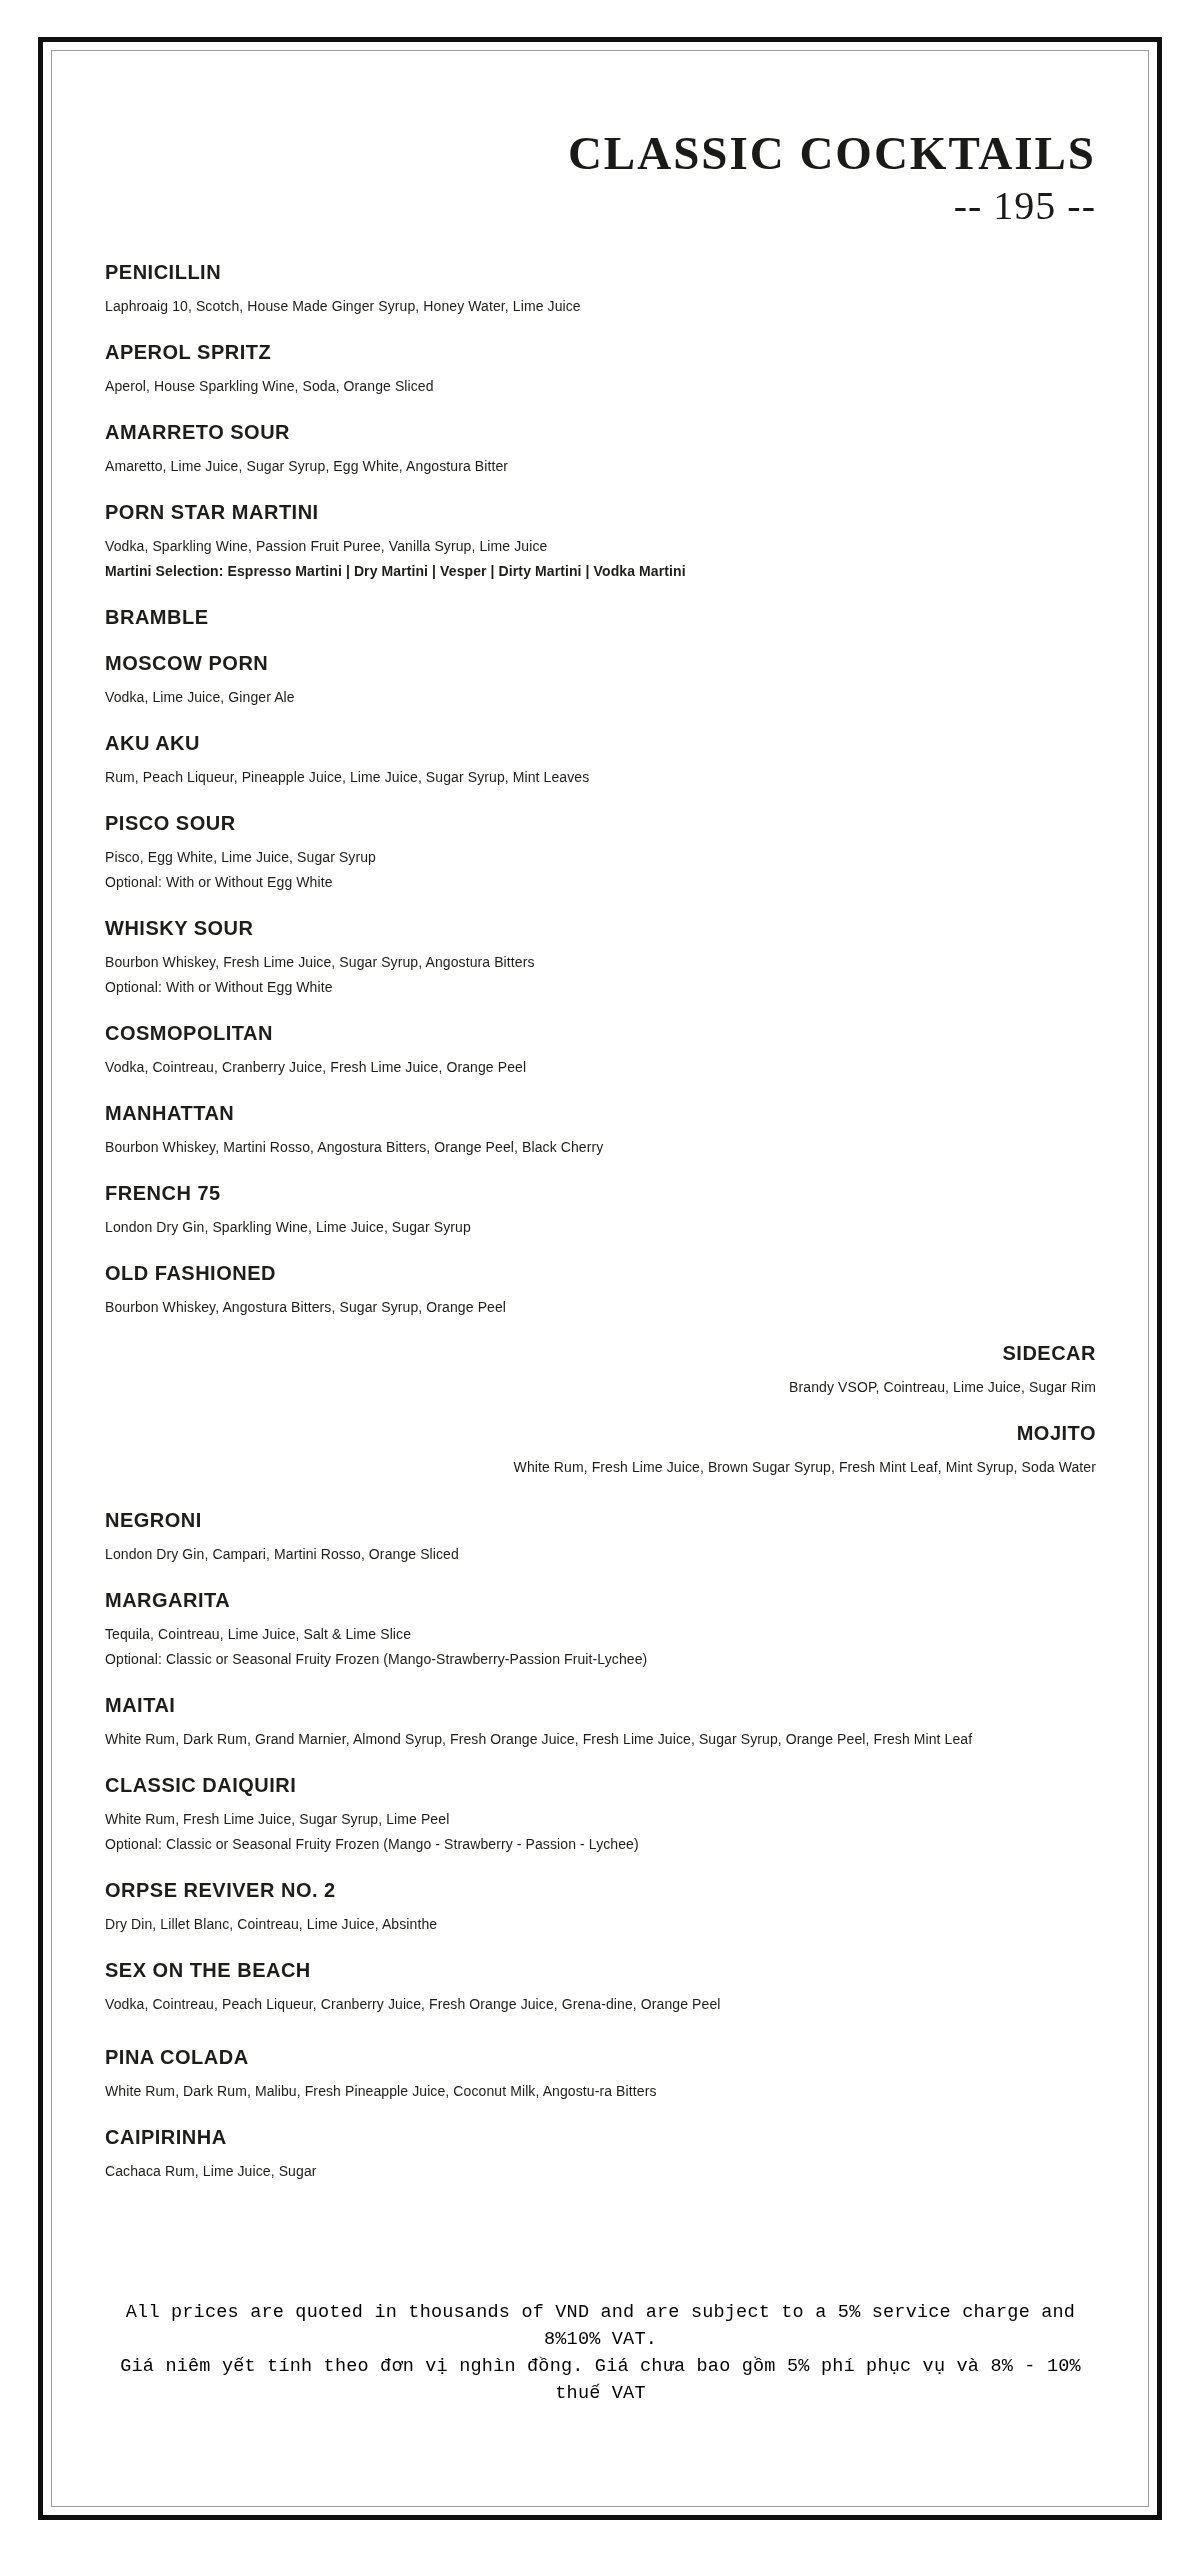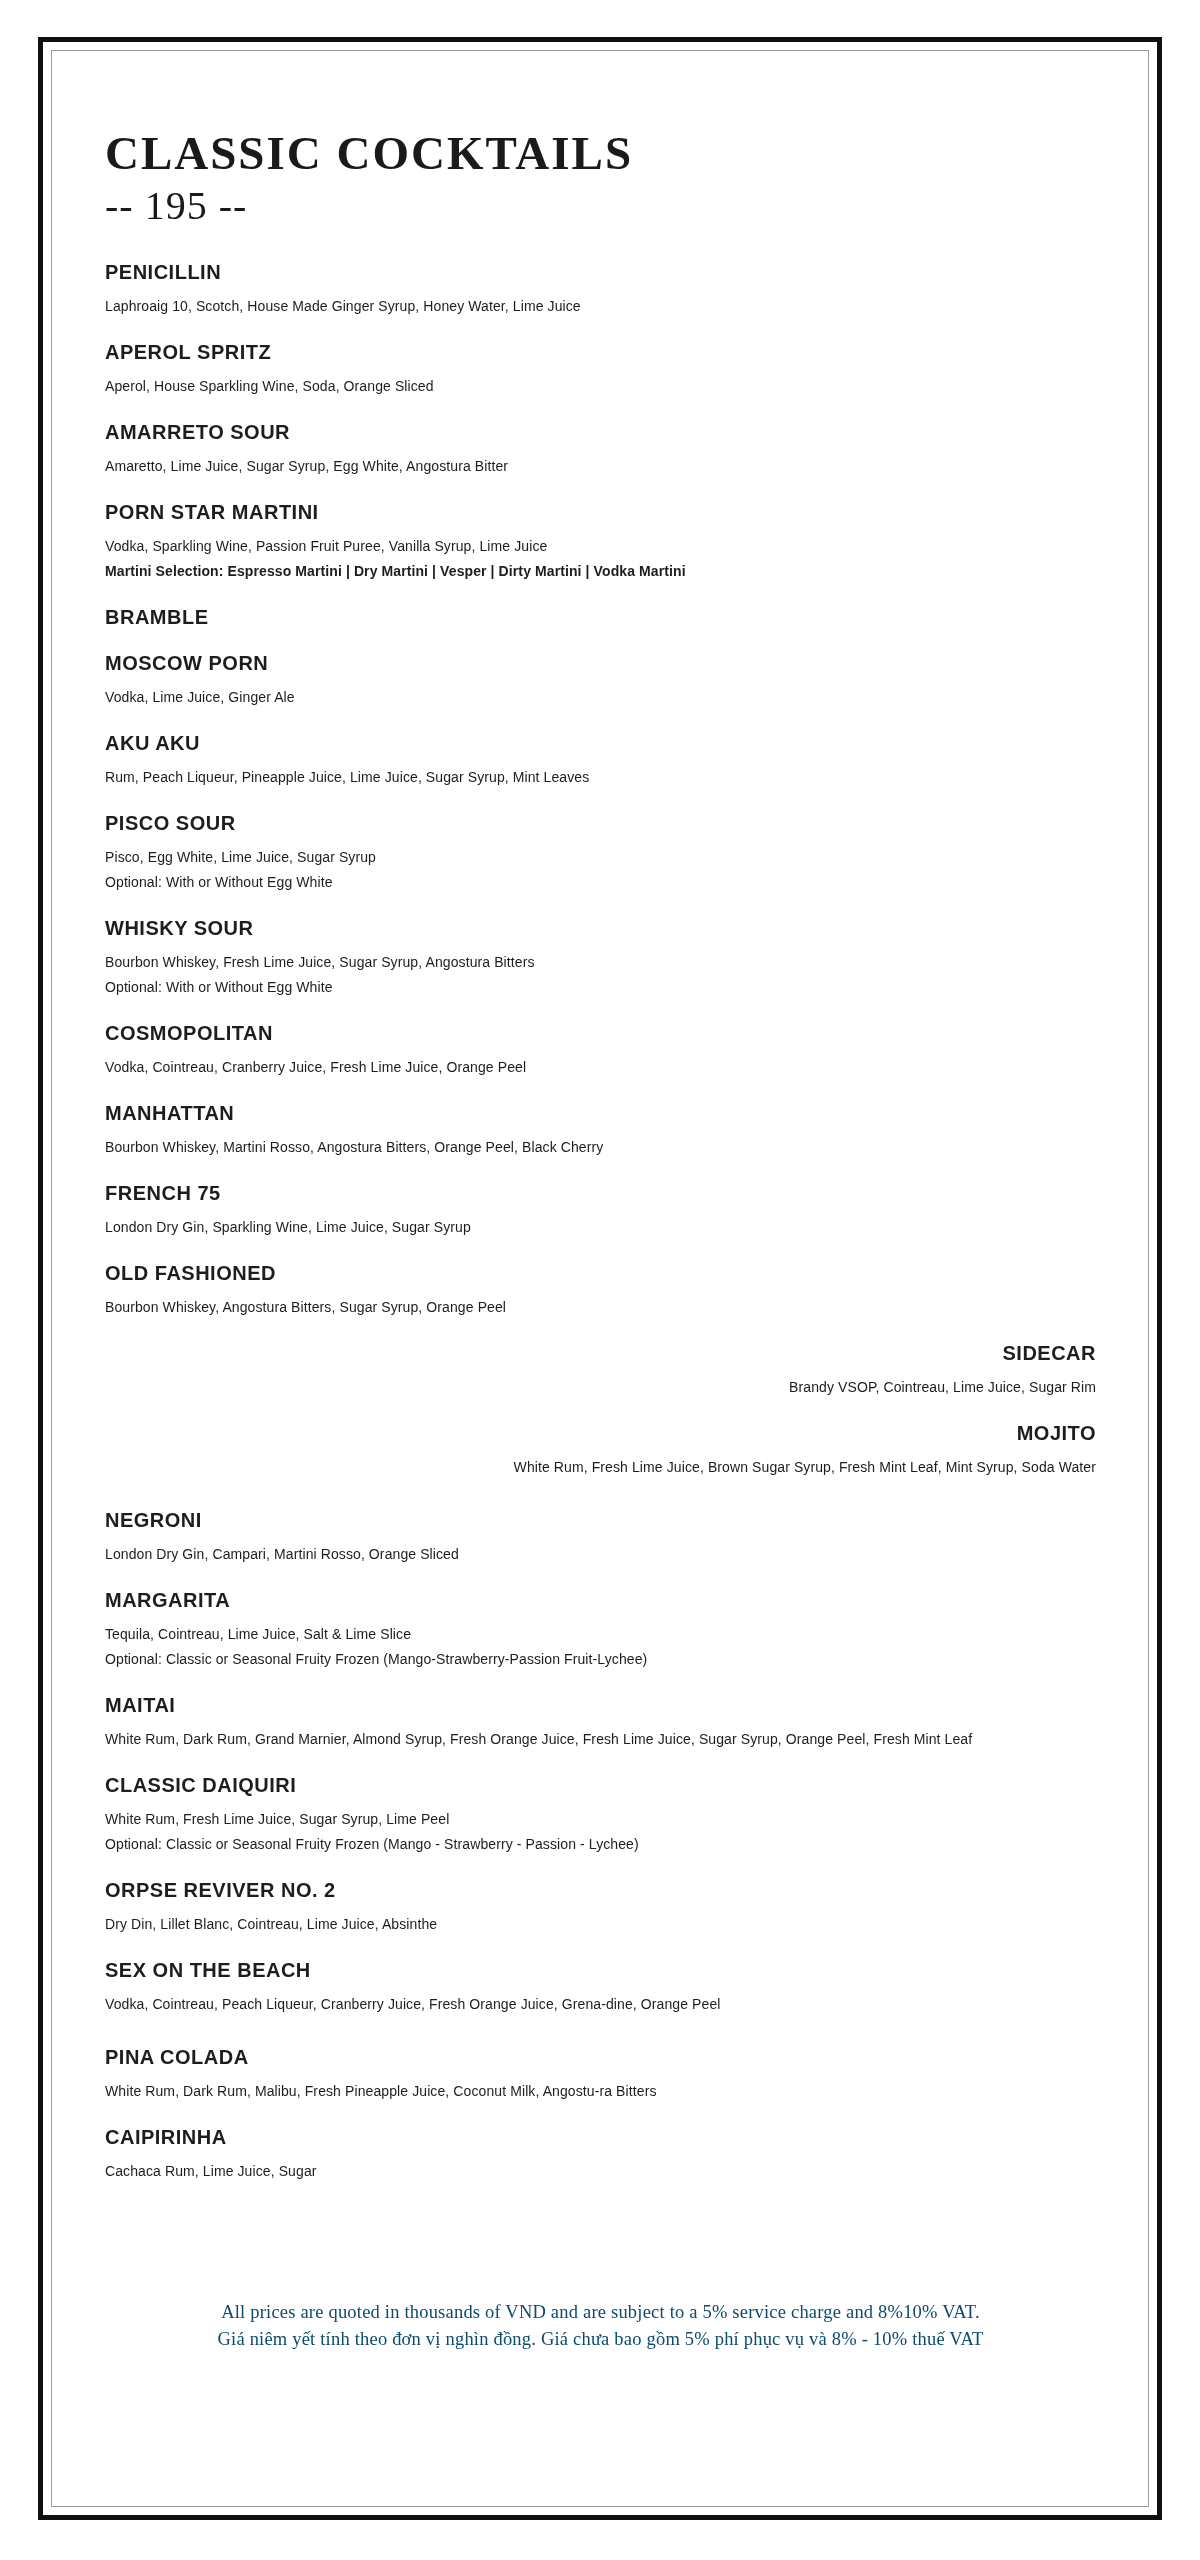--- a/index.html
+++ b/index.html
@@ -22,21 +22,21 @@
     height: 2483px;
     border: 5px solid #101010;
   }
   .inner {
     position: absolute;
     top: 8px; left: 8px; right: 8px; bottom: 8px;
     border: 1px solid #9c9c9c;
     padding: 76px 52px 40px 53px;
     overflow: hidden;
   }
-  header { text-align: left; }
+  header { text-align: right; }
   .menu-title {
     font-family: "Liberation Serif", serif;
     font-weight: 700;
     font-size: 47px;
     line-height: 52px;
     letter-spacing: 2px;
     margin: 0;
     color: #1a1a19;
   }
   .menu-price {
@@ -64,24 +64,24 @@
     font-size: 14px;
     line-height: 25px;
     letter-spacing: 0.1px;
     margin: 0;
     color: #1d1d1b;
   }
   .item-lines p.bold { font-weight: 700; }
   footer {
     margin-top: 115px;
     text-align: center;
-    font-family: Liberation Serif, serif;
+    font-family: Liberation Mono, monospace;
     font-size: 18.5px;
     line-height: 27px;
-    color: #0c4a6e;
+    color: #000000;
     letter-spacing: 0.2px;
   }
   footer p { margin: 0; }
 </style>
 </head>
 <body>
 
 <div class="frame">
   <div class="inner">
 

